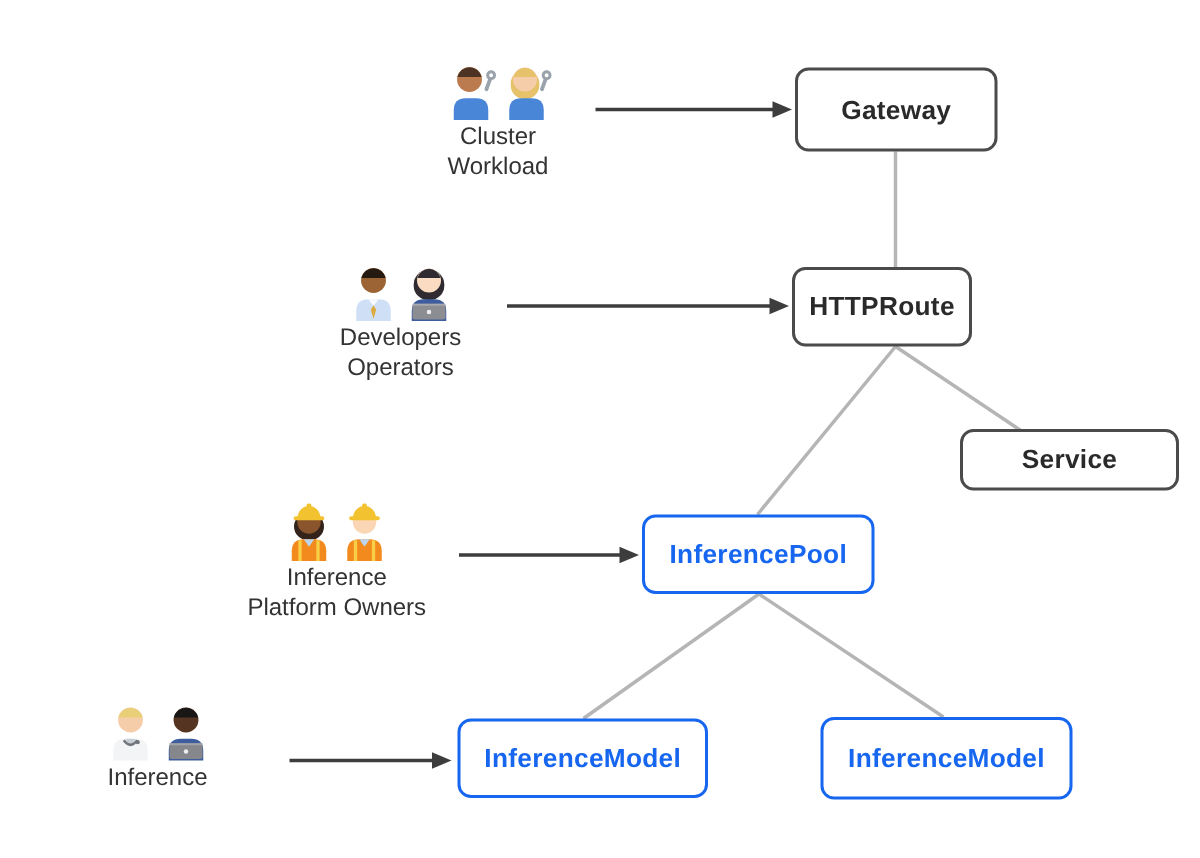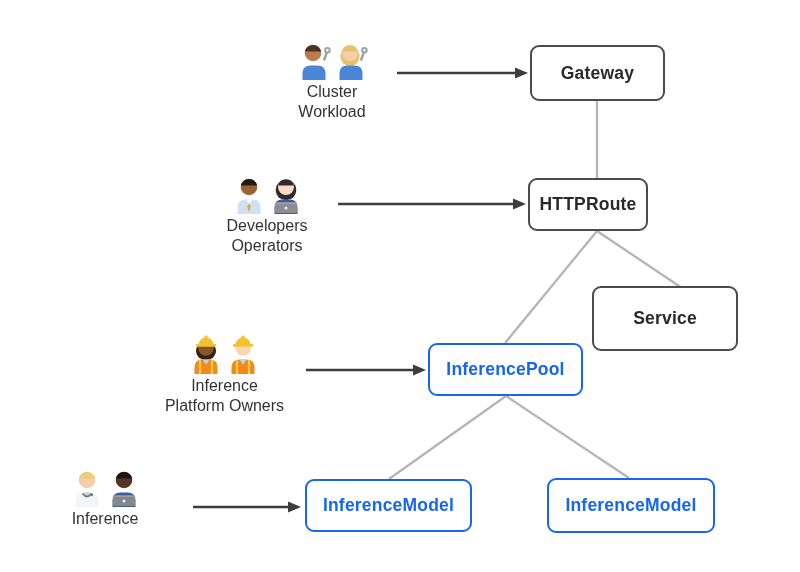--- a/index.html
+++ b/index.html
@@ -54,21 +54,21 @@
       <polygon points="301,507 288,501.5 288,512.5" fill="#3d3d3d"></polygon>
     </g>
   </svg>
 
   <div class="node dark" style="left:530px;top:45px;width:135px;height:56px;">
     <span>Gateway</span>
   </div>
   <div class="node dark" style="left:528px;top:178px;width:120px;height:53px;">
     <span>HTTPRoute</span>
   </div>
-  <div class="node dark" style="left:592px;top:286px;width:146px;height:65px;">
+  <div class="node dark" style="left:640px;top:286px;width:146px;height:41px;">
     <span>Service</span>
   </div>
   <div class="node blue" style="left:428px;top:343px;width:155px;height:53px;">
     <span>InferencePool</span>
   </div>
   <div class="node blue" style="left:305px;top:479px;width:167px;height:53px;">
     <span>InferenceModel</span>
   </div>
   <div class="node blue" style="left:547px;top:478px;width:168px;height:55px;">
     <span>InferenceModel</span>

